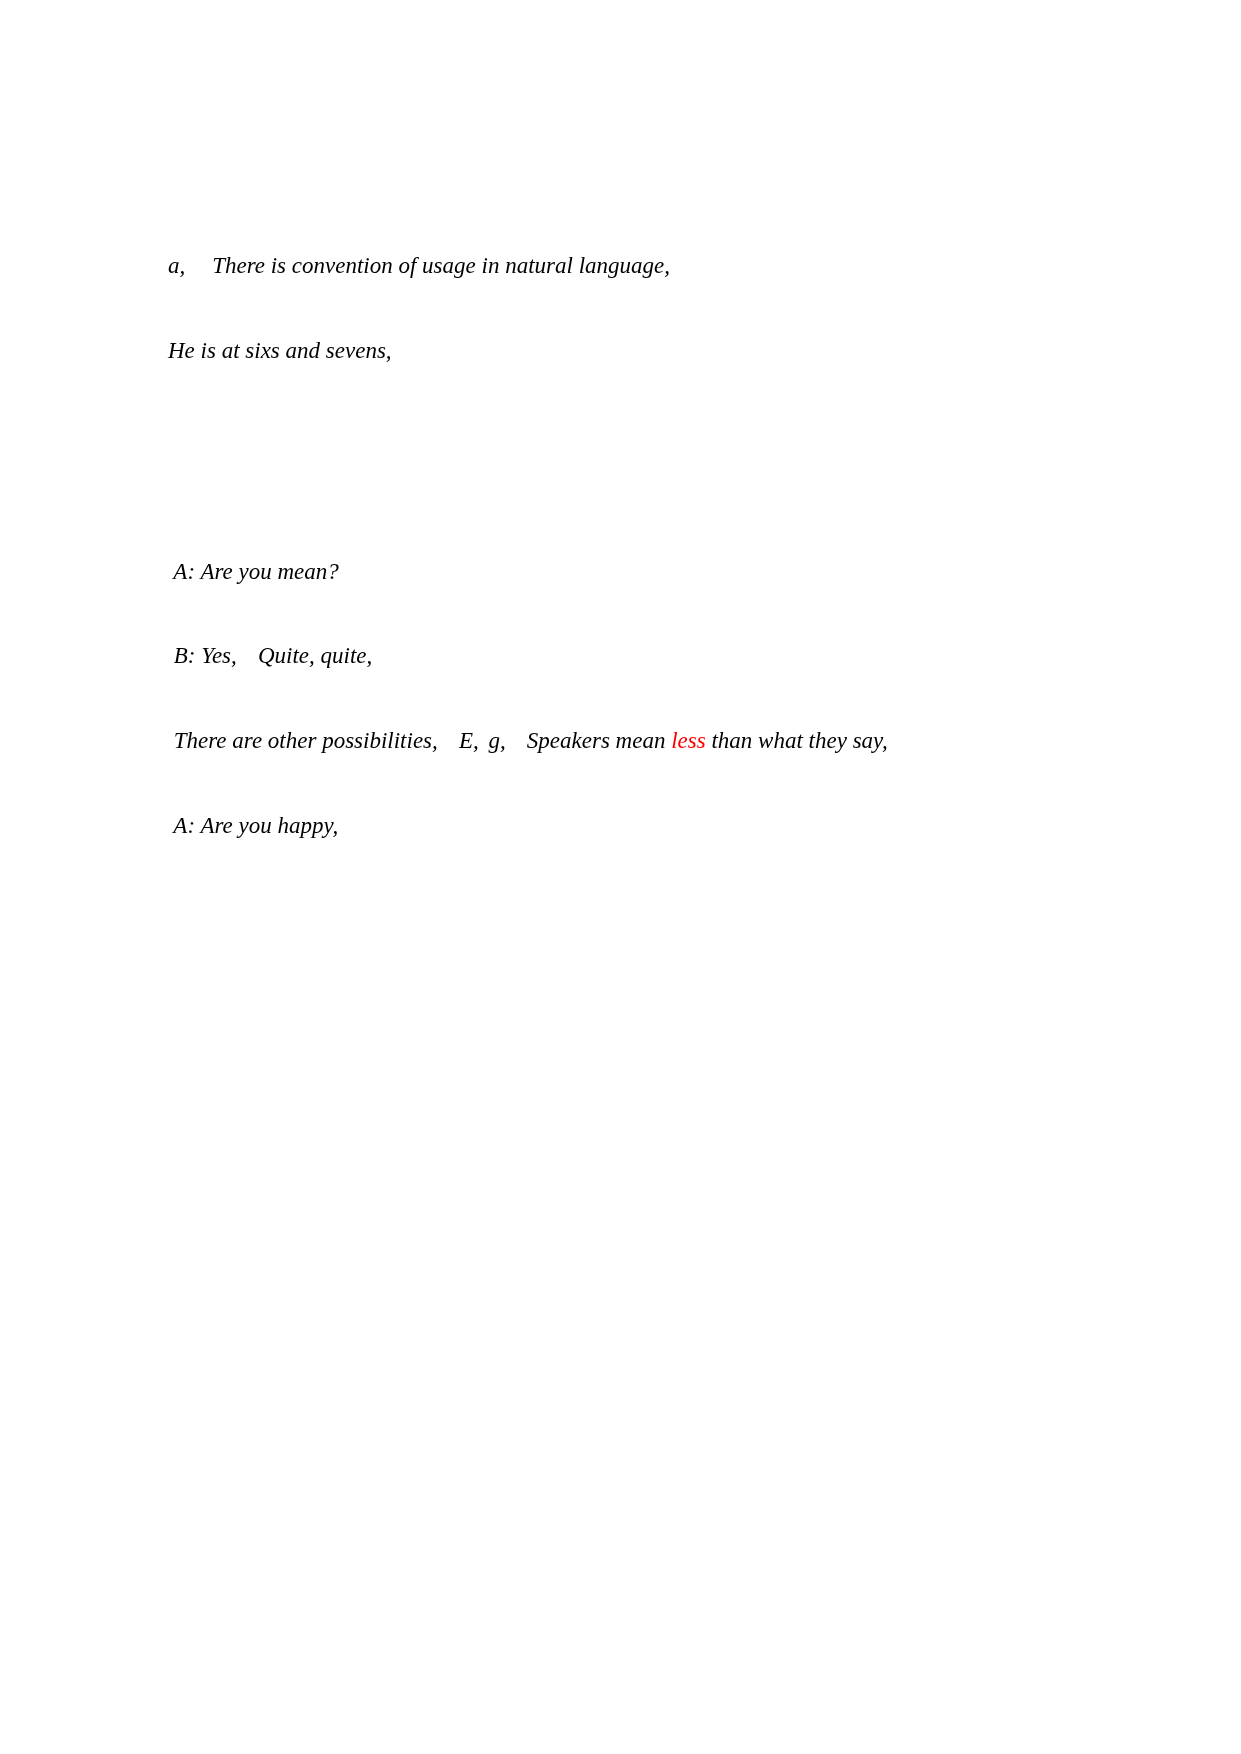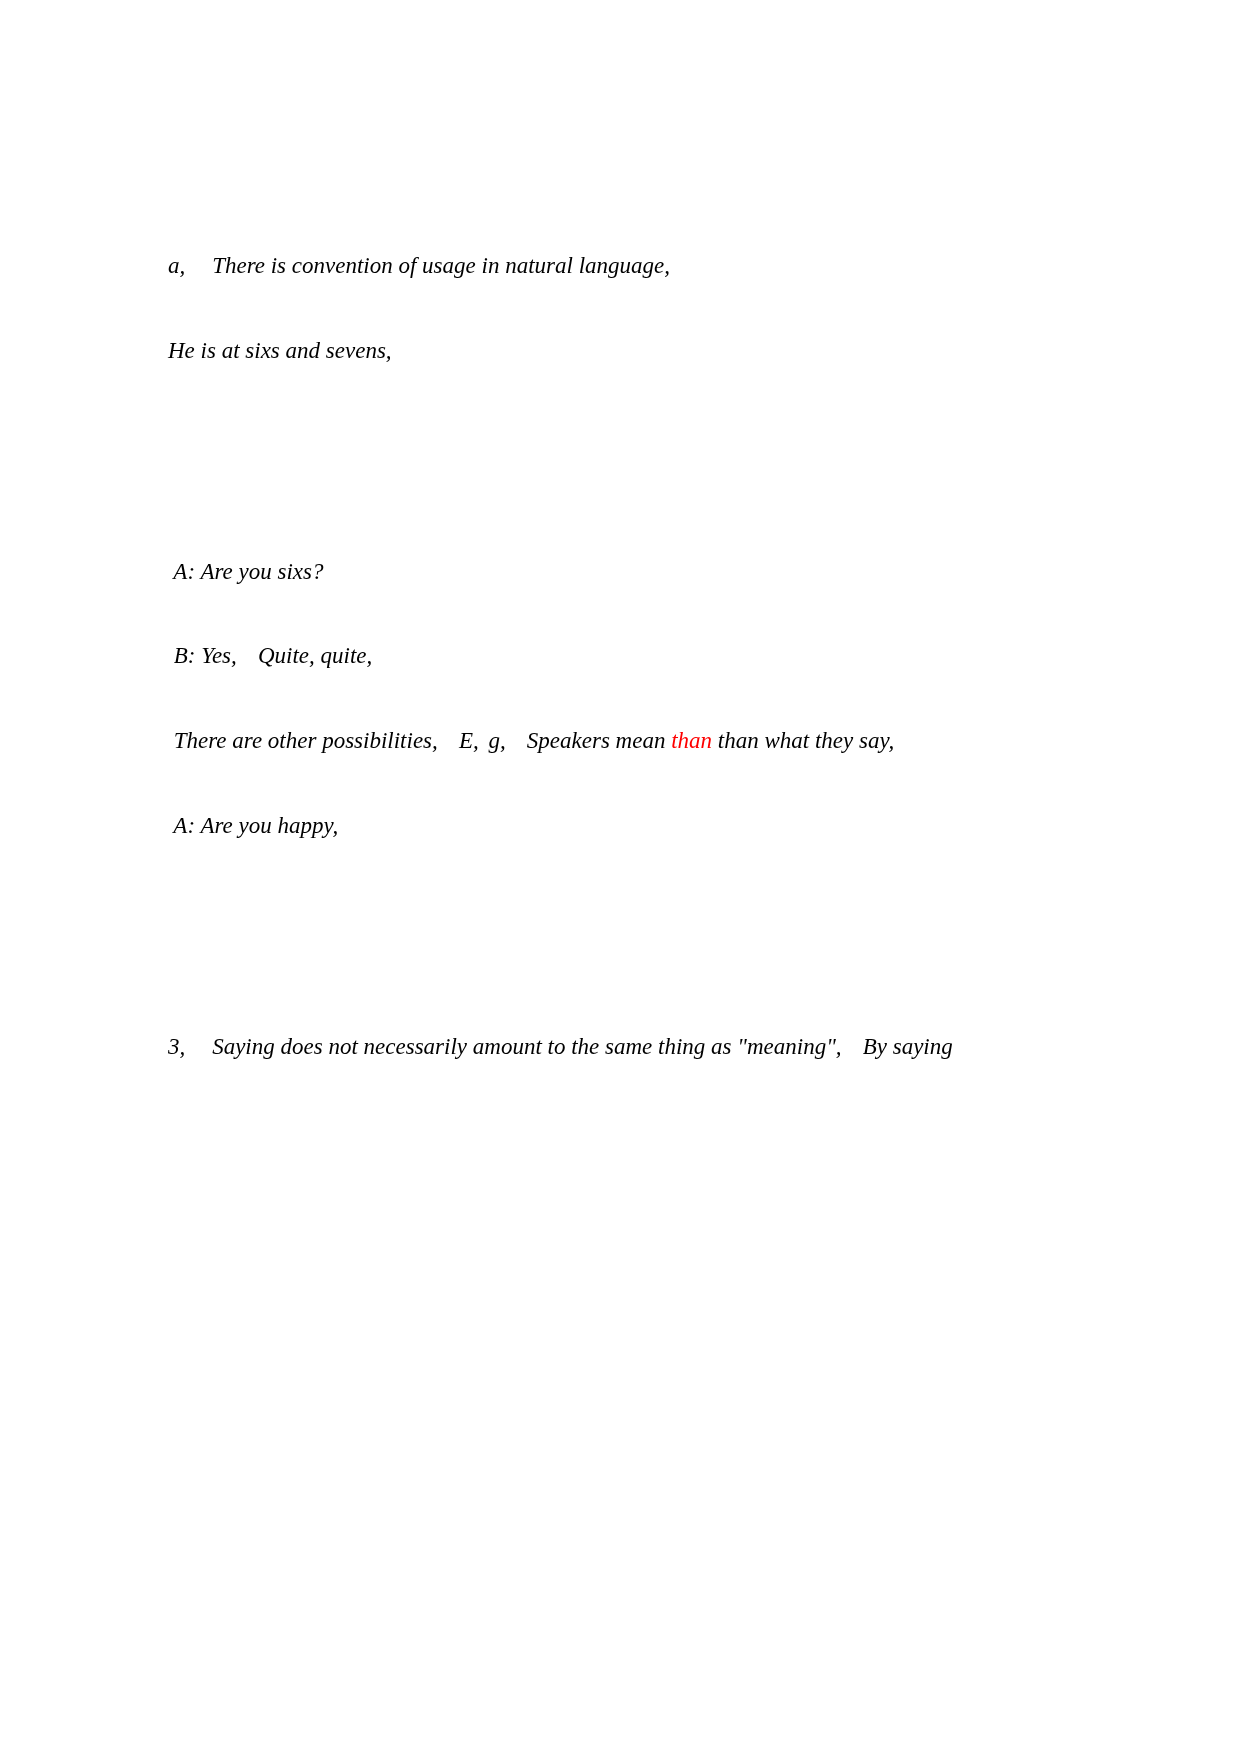--- a/index.html
+++ b/index.html
@@ -35,28 +35,27 @@
 
 <div class="page">
   <div class="content">
 
     
     <div class="line"><span>a<span class="ideo">,</span>   There is convention of usage in natural language<span class="ideo">,</span></span></div>
     <div class="line"><span>He is at sixs and sevens<span class="ideo">,</span></span></div>
     <div class="line blank"></div>
 
     
-    <div class="line"><span> A: Are you sixs?</span></div>
+    <div class="line"><span> A: Are you mean?</span></div>
     <div class="line"><span> B: Yes<span class="ideo">,</span>  Quite, quite<span class="ideo">,</span></span></div>
-    <div class="line"><span> There are other possibilities<span class="ideo">,</span>  E<span class="ideo">,</span>g<span class="ideo">,</span>  Speakers mean </span><span class="red">than</span><span> than what they say<span class="ideo">,</span></span></div>
+    <div class="line"><span> There are other possibilities<span class="ideo">,</span>  E<span class="ideo">,</span>g<span class="ideo">,</span>  Speakers mean </span><span class="red">less</span><span> than what they say<span class="ideo">,</span></span></div>
     <div class="line"><span> A: Are you happy<span class="ideo">,</span></span></div>
     <div class="line blank"></div>
 
     
-    <div class="line"><span>3<span class="ideo">,</span>   Saying does not necessarily amount to the same thing as "meaning"<span class="ideo">,</span>  By saying</span></div>
     <div class="line blank"></div>
 
     
     
     
     
     
     
 
     

